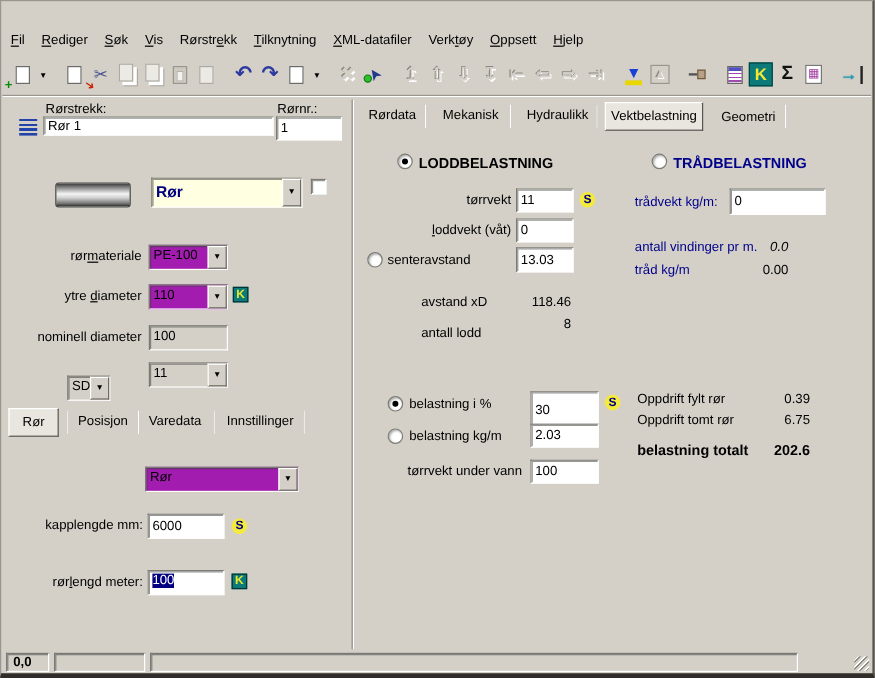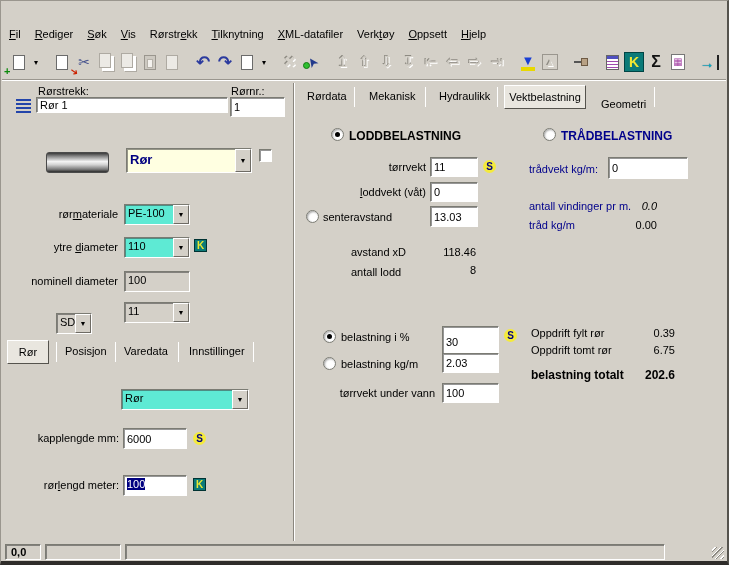--- a/index.html
+++ b/index.html
@@ -59,21 +59,21 @@
   .sigma{font-size:16px;font-weight:bold;color:#111;}
   .calcbox{width:14px;height:16px;background:#fff;border:1px solid #777;display:flex;align-items:center;justify-content:center;
            font-size:10px;color:#a03aa0;line-height:1;}
   .exit{color:#00b7c8;font-weight:bold;font-size:15px;text-shadow:0 0 1px #036;border-right:2px solid #222;padding-right:2px;line-height:1;}
   
   .sunk{border-top:1px solid #7b7b73;border-left:1px solid #7b7b73;border-bottom:1px solid #fff;border-right:1px solid #fff;
         box-shadow:inset 1px 1px 0 rgba(64,64,64,.55);}
   .field{background:#fff;font-size:11px;color:#000;padding:2px 3px;}
   input.field{outline:none;}
   .grayfield{background:#d4d0c8;}
-  .combo{display:flex;align-items:stretch;background:#5eead4;}
+  .combo{display:flex;align-items:stretch;background:#a21caf;}
   .combo .val{flex:1;font-size:11px;padding:2px 3px;white-space:nowrap;overflow:hidden;}
   .combo .cbtn{width:16px;background:#d4d0c8;display:flex;align-items:center;justify-content:center;font-size:7px;color:#000;
                border-top:1px solid #fff;border-left:1px solid #fff;border-bottom:1px solid #6e6b64;border-right:1px solid #6e6b64;}
   .combo.yellow{background:#ffffe1;}
   .combo.yellow .val{font-size:13px;font-weight:bold;color:#000080;padding-top:3px;}
   .combo.gray{background:#d4d0c8;}
   .badge-s{width:13px;height:13px;border-radius:50%;background:#f4ea3c;color:#000080;font-size:10px;font-weight:bold;
            display:flex;align-items:center;justify-content:center;}
   .badge-k{width:13px;height:13px;background:#0b7a78;color:#e8e832;font-size:10px;font-weight:bold;
            display:flex;align-items:center;justify-content:center;border:1px solid #033;}
@@ -263,21 +263,21 @@
 
   <div class="abs divider-v" style="left:292px;top:82px;height:458px;"></div>
 
   <div class="abs tablabel" style="left:306px;top:89px;">Rørdata</div>
   <div class="abs tabsep" style="left:353px;top:86px;height:20px;"></div>
   <div class="abs tablabel" style="left:368px;top:89px;">Mekanisk</div>
   <div class="abs tabsep" style="left:424px;top:86px;height:20px;"></div>
   <div class="abs tablabel" style="left:438px;top:89px;">Hydraulikk</div>
   <div class="abs tabsep" style="left:496px;top:86px;height:20px;"></div>
   <div class="abs tabactive" style="left:503px;top:84px;width:82px;height:24px;">Vektbelastning</div>
-  <div class="abs tablabel" style="left:600px;top:97px;text-align:right;">Geometri</div>
+  <div class="abs tablabel" style="left:600px;top:91px;text-align:right;">Geometri</div>
   <div class="abs tabsep" style="left:653px;top:86px;height:20px;"></div>
 
   <div class="abs radio on" style="left:330px;top:127px;">
       <i></i>
     </div>
   <div class="abs lbl bold" style="left:348px;top:128px;font-size:12px;">LODDBELASTNING</div>
   <div class="abs radio" style="left:542px;top:127px;"></div>
   <div class="abs lbl bold blue" style="left:560px;top:128px;font-size:12px;">TRÅDBELASTNING</div>
 
   <div class="abs lbl" style="left:315px;top:160px;width:110px;text-align:right;">tørrvekt</div>
@@ -286,21 +286,21 @@
 
   <div class="abs lbl" style="left:315px;top:185px;width:110px;text-align:right;"><u>l</u>oddvekt (våt)</div>
   <input class="abs field sunk" style="left: 429px; top: 181px; width: 48px; height: 20px;" value="0">
 
   <div class="abs radio" style="left:305px;top:209px;"></div>
   <div class="abs lbl" style="left:322px;top:210px;">senteravstand</div>
   <input class="abs field sunk" style="left: 429px; top: 205px; width: 48px; height: 21px;" value="13.03">
 
   <div class="abs lbl" style="left:350px;top:245px;">avstand xD</div>
   <div class="abs num" style="left:405px;top:245px;width:70px;">118.46</div>
-  <div class="abs lbl" style="left:350px;top:265px;text-align:right;">antall lodd</div>
+  <div class="abs lbl" style="left:350px;top:271px;text-align:right;">antall lodd</div>
   <div class="abs num" style="left:405px;top:263px;width:70px;">8</div>
 
   <div class="abs lbl blue" style="left:528px;top:162px;">trådvekt kg/m:</div>
   <input class="abs field sunk" style="left: 607px; top: 156px; width: 80px; height: 22px;" value="0">
   <div class="abs lbl blue" style="left:528px;top:199px;">antall vindinger pr m.</div>
   <div class="abs num blue" style="left:588px;top:199px;width:68px;font-style:italic;">0.0</div>
   <div class="abs lbl blue" style="left:528px;top:218px;">tråd kg/m</div>
   <div class="abs num blue" style="left:588px;top:218px;width:68px;">0.00</div>
 
   <div class="abs radio on" style="left:322px;top:329px;">

